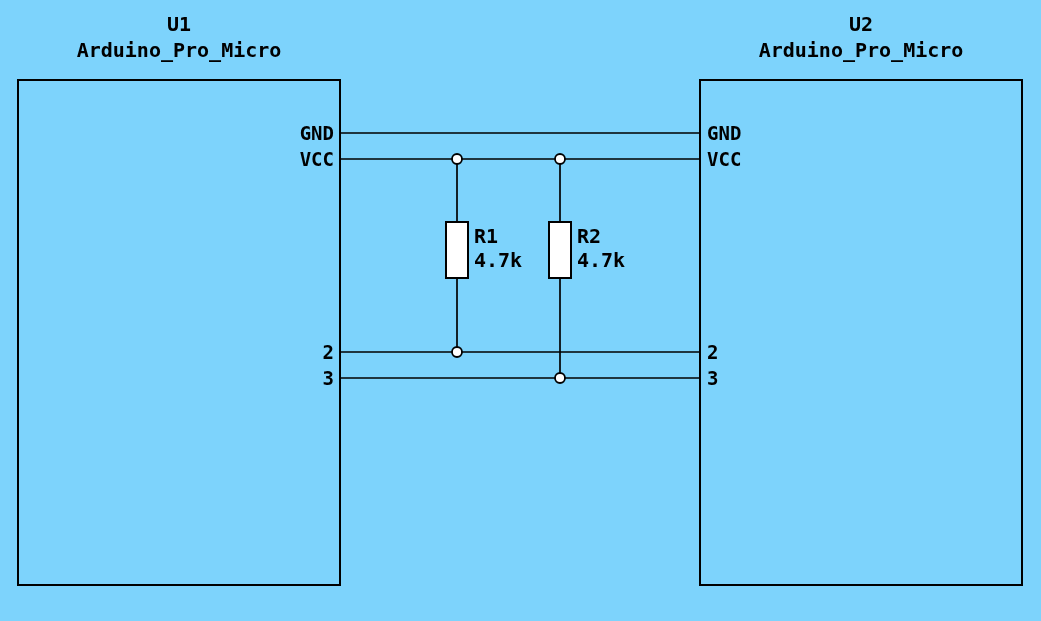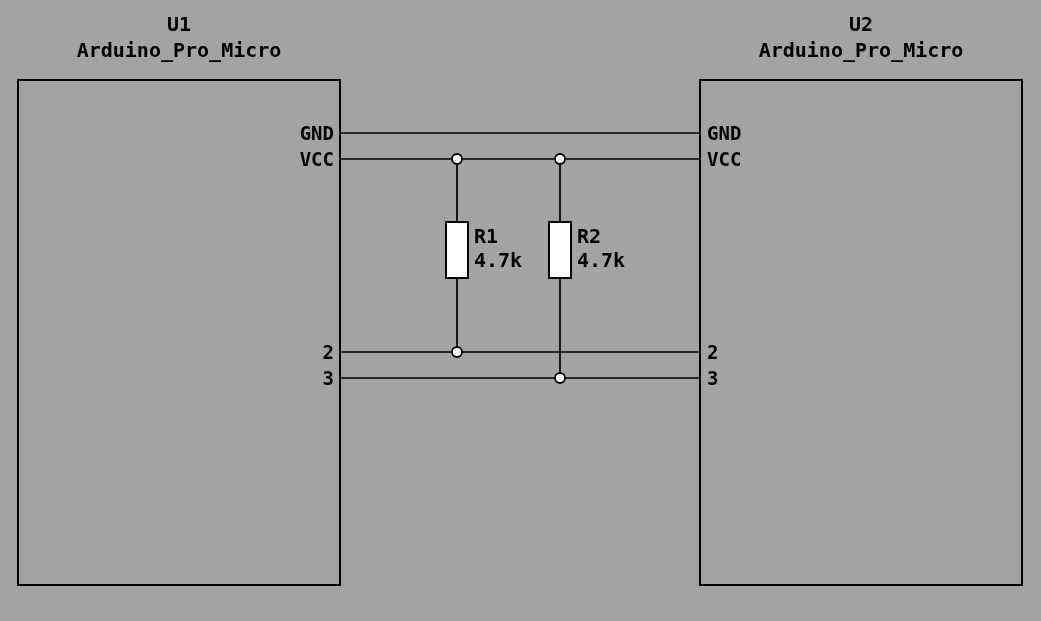--- a/index.html
+++ b/index.html
@@ -7,21 +7,21 @@
     padding: 0;
     background: #ffffff;
     width: 1041px;
     height: 621px;
     overflow: hidden;
   }
   .schematic-wrap {
     width: 1041px;
     height: 621px;
     position: relative;
-    background: #a3a3a3;
+    background: #7dd3fc;
   }
   svg {
     display: block;
   }
   text {
     font-family: "DejaVu Sans Mono", "Liberation Mono", monospace;
     font-weight: bold;
     fill: #000000;
   }
   .ref-text   { font-size: 20px; }

